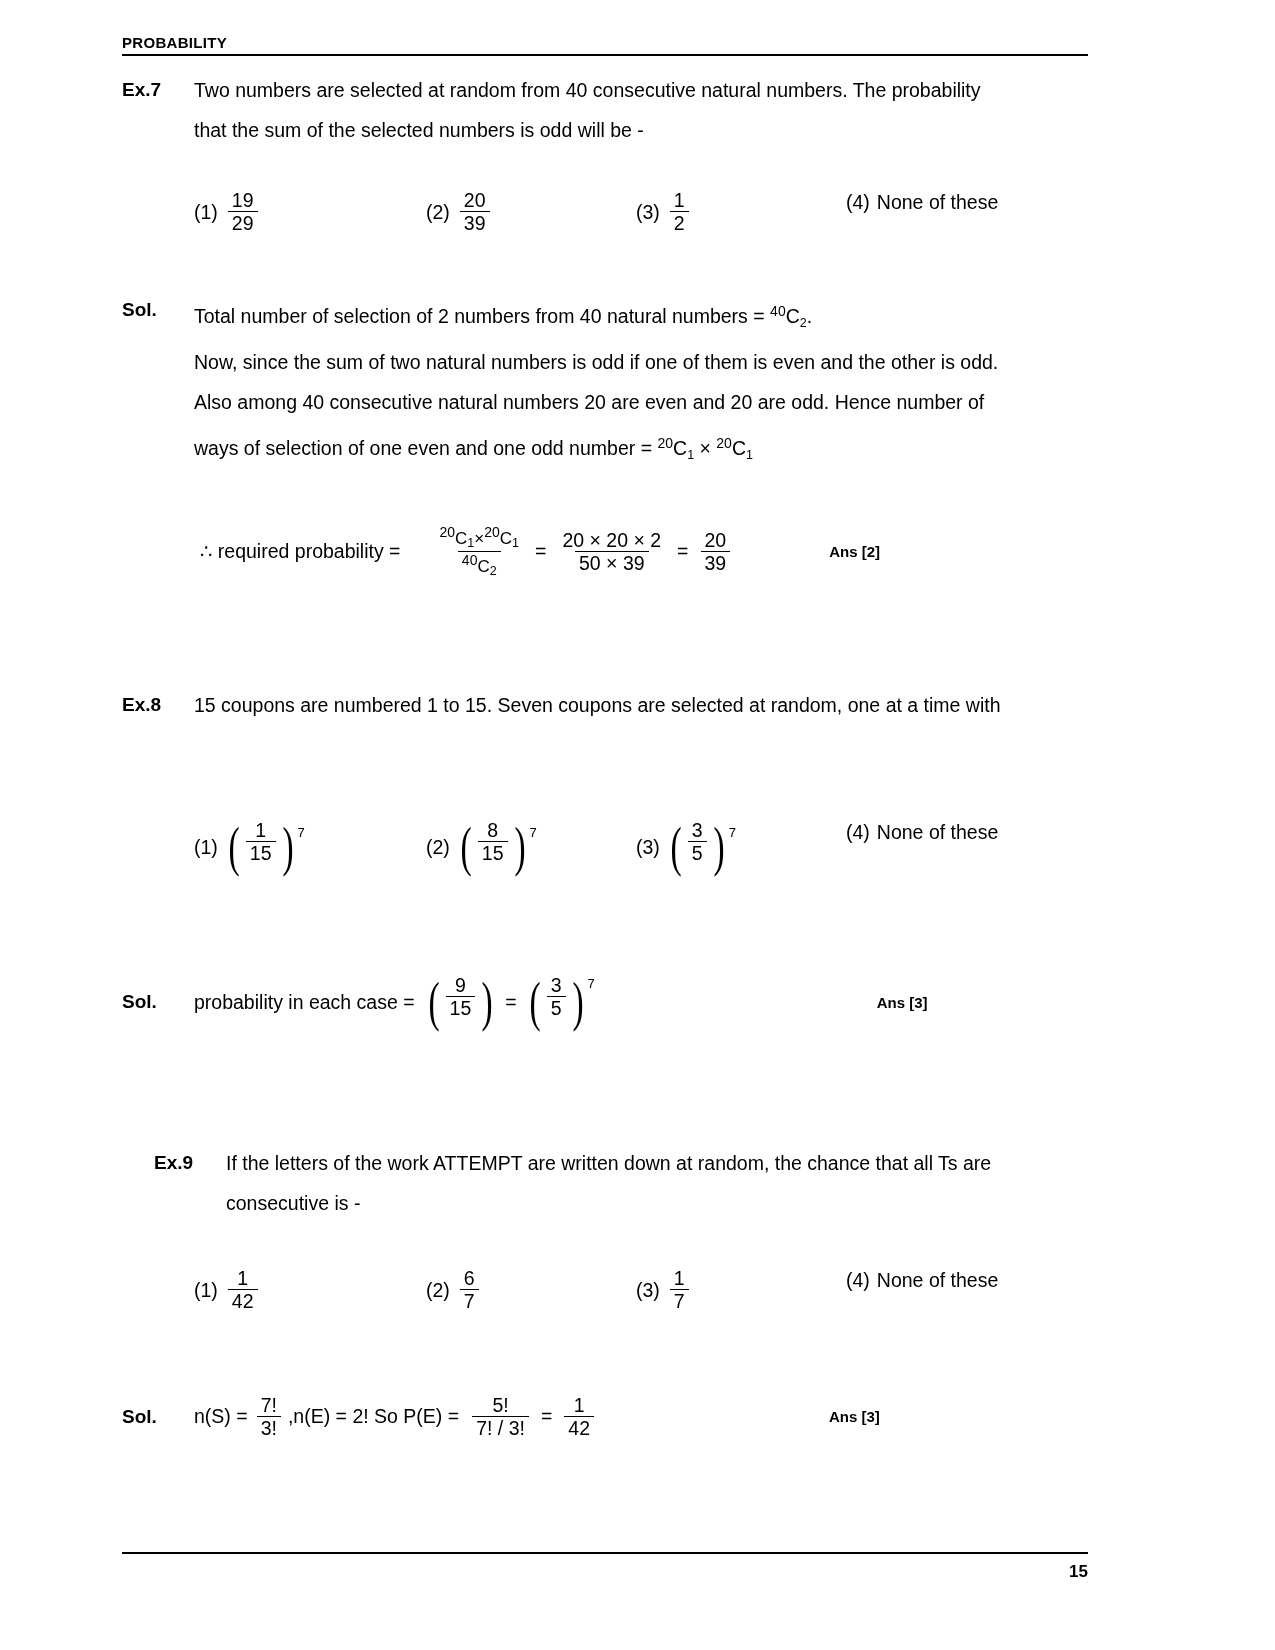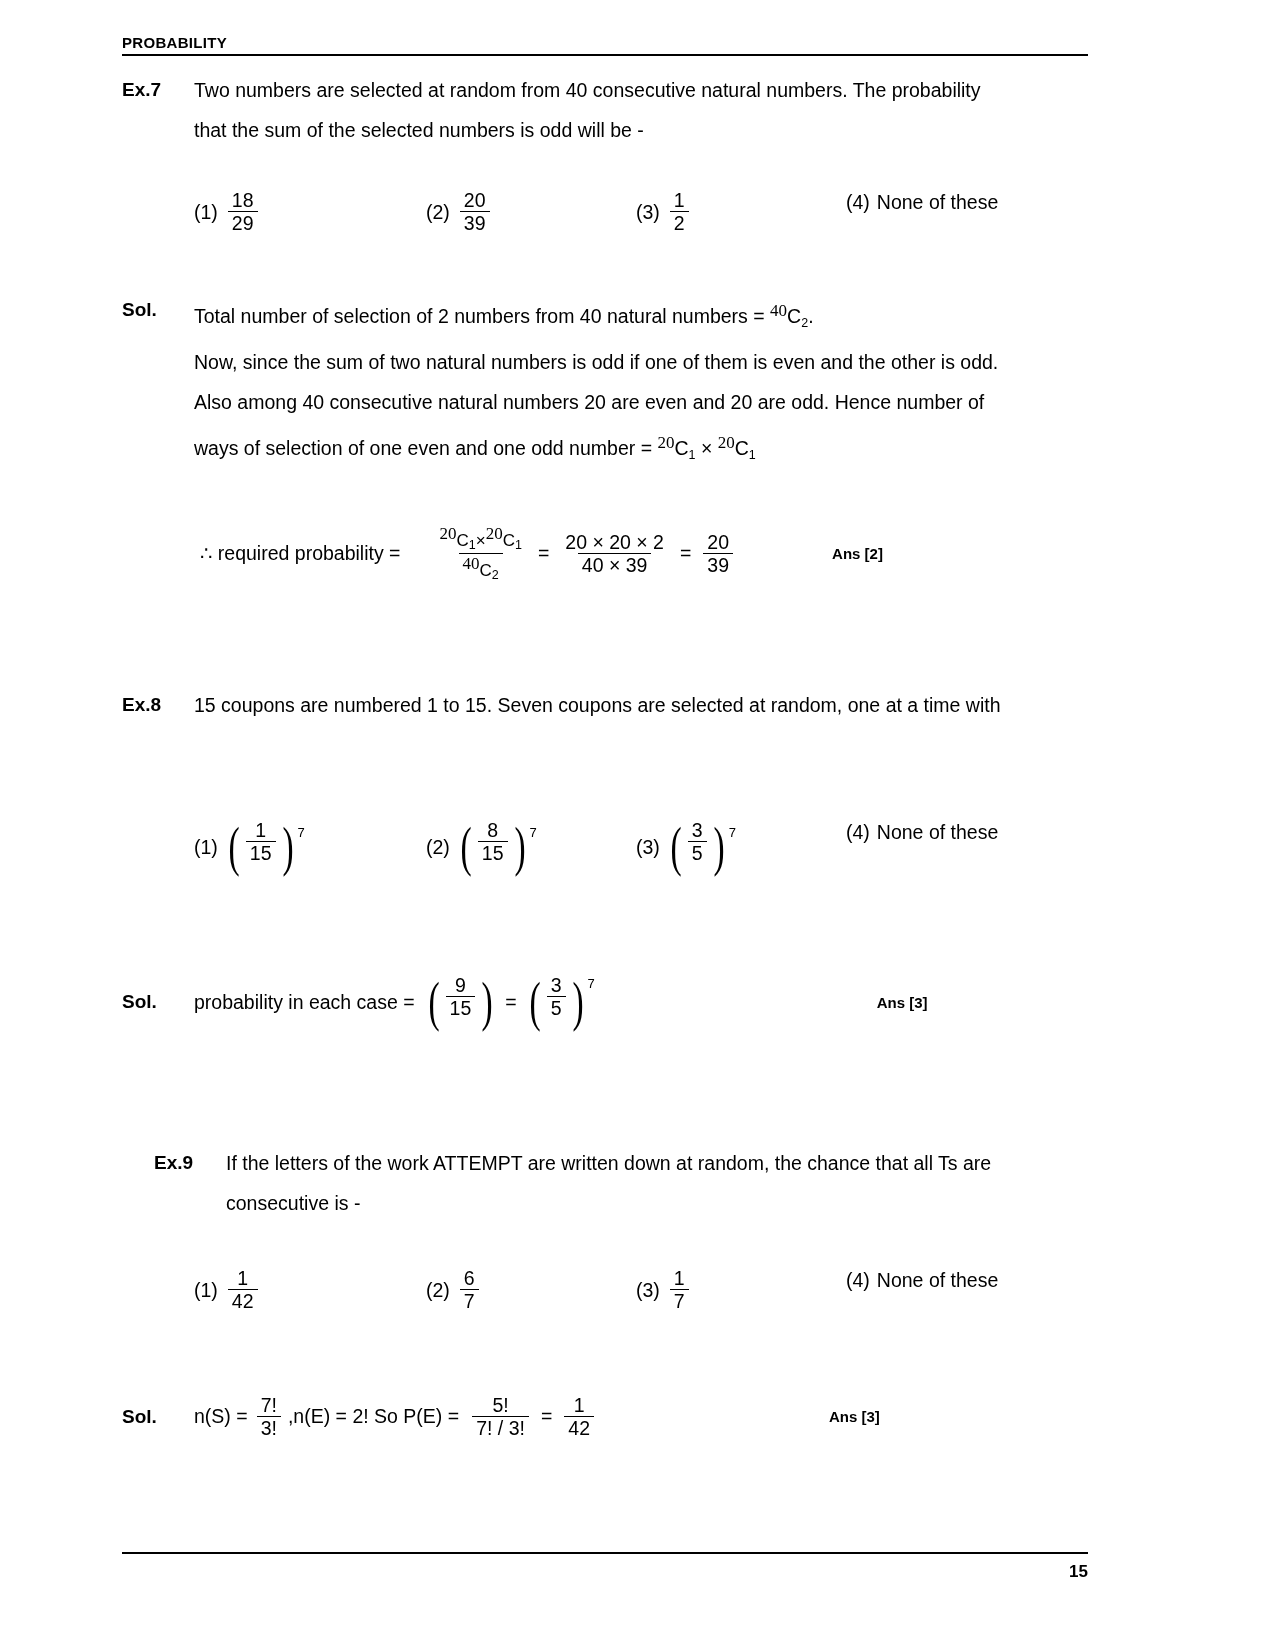--- a/index.html
+++ b/index.html
@@ -138,21 +138,21 @@
     font-family: "Liberation Serif", serif;
   }
   .pfrac .exp {
     font-size: 13px;
     align-self: flex-start;
     margin-top: 1px;
     margin-left: 1px;
   }
 
   
-  sup.pre { font-size: 17px; vertical-align: super; font-family: Liberation Serif, serif; }
+  sup.pre { font-size: 14px; vertical-align: super; }
   sub.post { font-size: 12.5px; vertical-align: -0.28em; }
 
   .eqline {
     display: flex;
     align-items: center;
     font-size: 19.5px;
   }
   .eqline .op { padding: 0 9px; }
   .ans {
     font-size: 15px;
@@ -178,21 +178,21 @@
     <div class="row">
       <div class="tag"></div>
       <div class="qbody nj">that the sum of the selected numbers is odd will be -</div>
     </div>
   </div>
 
   <div class="block opts" style="top:190px;">
     <div class="opt o1">
       <span class="lbl">(1)</span>
       <span class="frac">
-        <span class="num">18</span>
+        <span class="num">19</span>
         <span class="den">29</span>
       </span>
     </div>
     <div class="opt o2">
       <span class="lbl">(2)</span>
       <span class="frac">
         <span class="num">20</span>
         <span class="den">39</span>
       </span>
     </div>
@@ -235,21 +235,21 @@
   <div class="block" style="top:525px;">
     <div class="eqline" style="margin-left:78px;">
       <span>∴  required probability =</span>
       <span class="frac sm" style="margin-left:32px;">
         <span class="num nowrap"><sup class="pre">20</sup><span>C</span><sub class="post">1</sub><span>×</span><sup class="pre">20</sup><span>C</span><sub class="post">1</sub></span>
         <span class="den nowrap"><sup class="pre">40</sup><span>C</span><sub class="post">2</sub></span>
       </span>
       <span class="op">=</span>
       <span class="frac">
         <span class="num">20 × 20 × 2</span>
-        <span class="den">40 × 39</span>
+        <span class="den">50 × 39</span>
       </span>
       <span class="op">=</span>
       <span class="frac">
         <span class="num">20</span>
         <span class="den">39</span>
       </span>
       <span class="ans" style="margin-left:96px;">Ans [2]</span>
     </div>
   </div>
 

